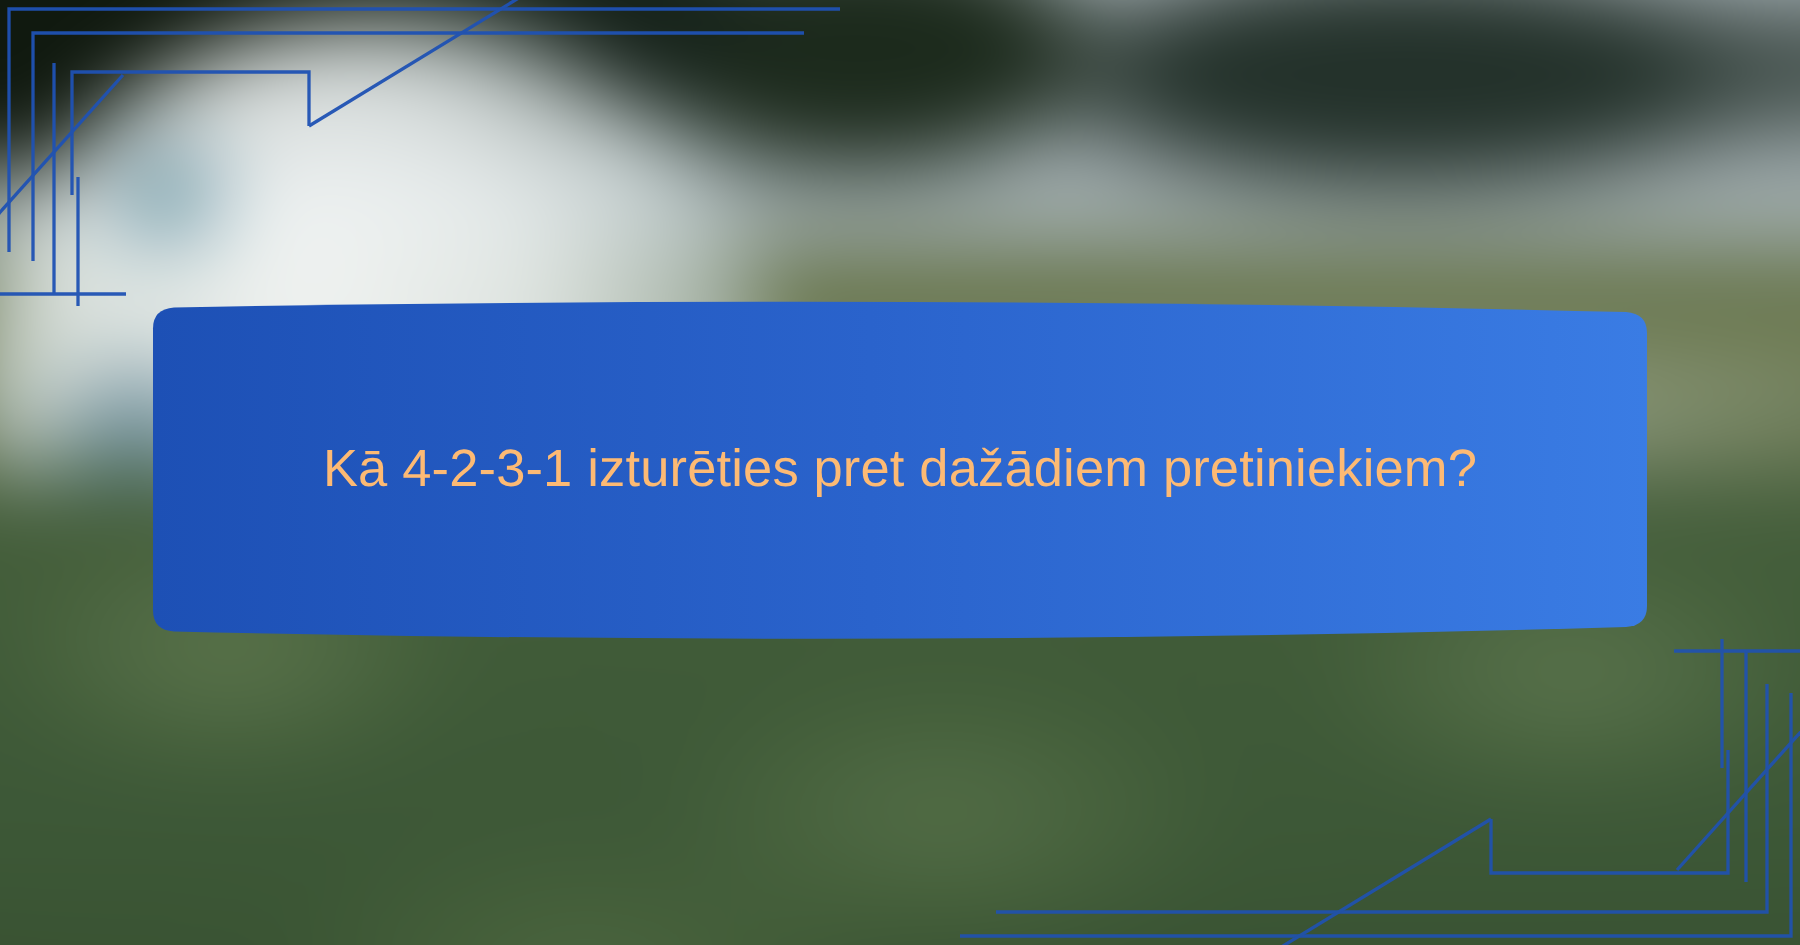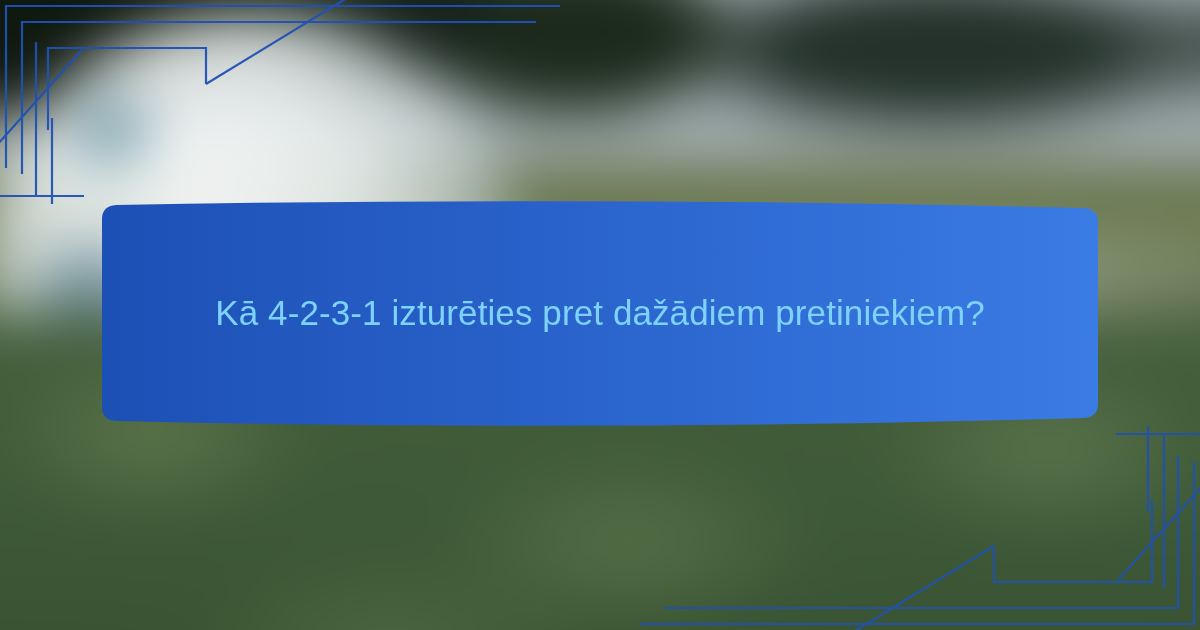--- a/index.html
+++ b/index.html
@@ -150,21 +150,21 @@
     height: 216px;
     display: flex;
     align-items: center;
     justify-content: center;
     text-align: center;
     box-sizing: border-box;
     padding: 0 26px;
   }
   .headline {
     margin: 0;
-    color: #7dd3fc;
+    color: #fdba74;
     font-family: "Liberation Sans", sans-serif;
     font-size: 35px;
     font-weight: 400;
     line-height: 1.62;
     letter-spacing: 0.1px;
     white-space: pre-line;
   }
 </style>
 </head>
 <body>

